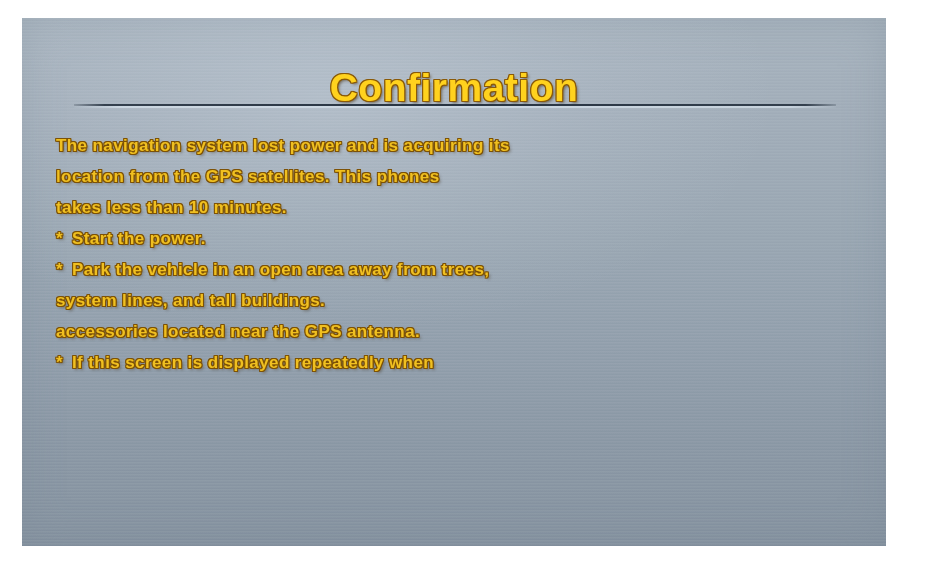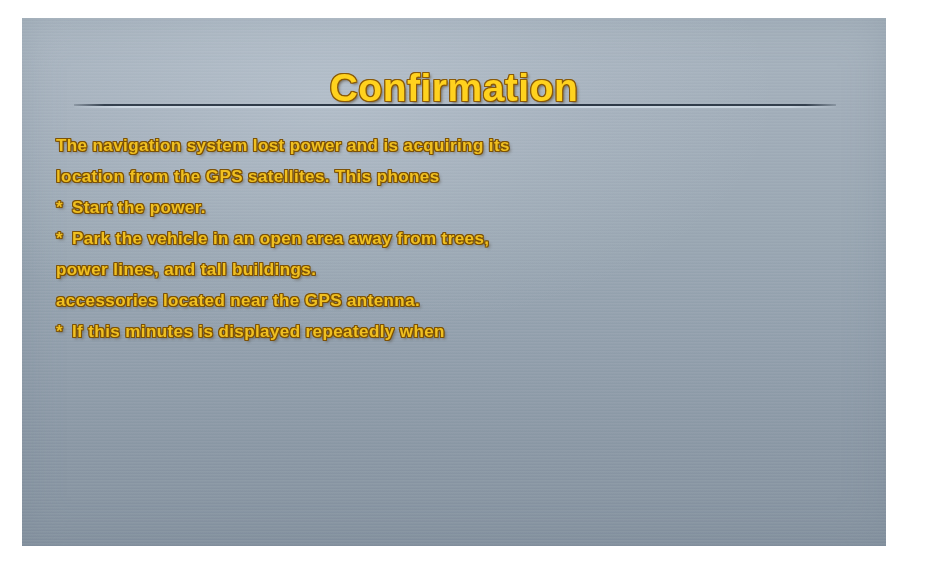--- a/index.html
+++ b/index.html
@@ -184,28 +184,29 @@
 
       <div class="divider">
         <div class="line-dark"></div>
         <div class="line-light"></div>
       </div>
 
       <div class="message-body">
 
         <div class="msg-line">The navigation system lost power and is acquiring its</div>
         <div class="msg-line">location from the GPS satellites. This phones</div>
+        <div class="msg-line">takes less than 10 minutes.</div>
 
         <div class="msg-line bullet-line"><span class="bullet-glyph">*</span><span>Start the power.</span></div>
 
         <div class="msg-line bullet-line"><span class="bullet-glyph">*</span><span>Park the vehicle in an open area away from trees,</span></div>
-        <div class="msg-line">power lines, and tall buildings.</div>
+        <div class="msg-line">system lines, and tall buildings.</div>
 
         <div class="msg-line">accessories located near the GPS antenna.</div>
 
-        <div class="msg-line bullet-line"><span class="bullet-glyph">*</span><span>If this minutes is displayed repeatedly when</span></div>
+        <div class="msg-line bullet-line"><span class="bullet-glyph">*</span><span>If this screen is displayed repeatedly when</span></div>
 
       </div>
 
     </div>
   </div>
 
 </div>
 
 </body></html>

